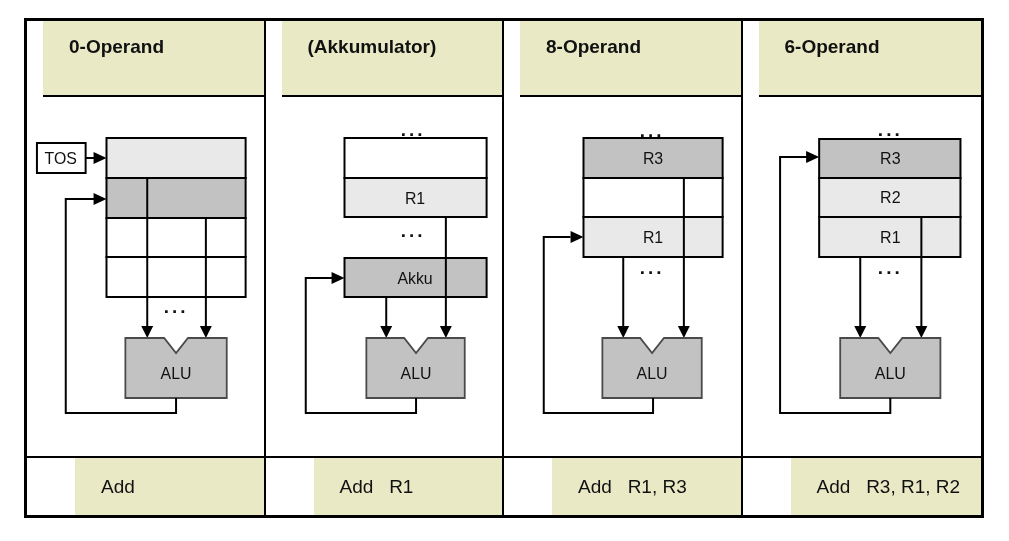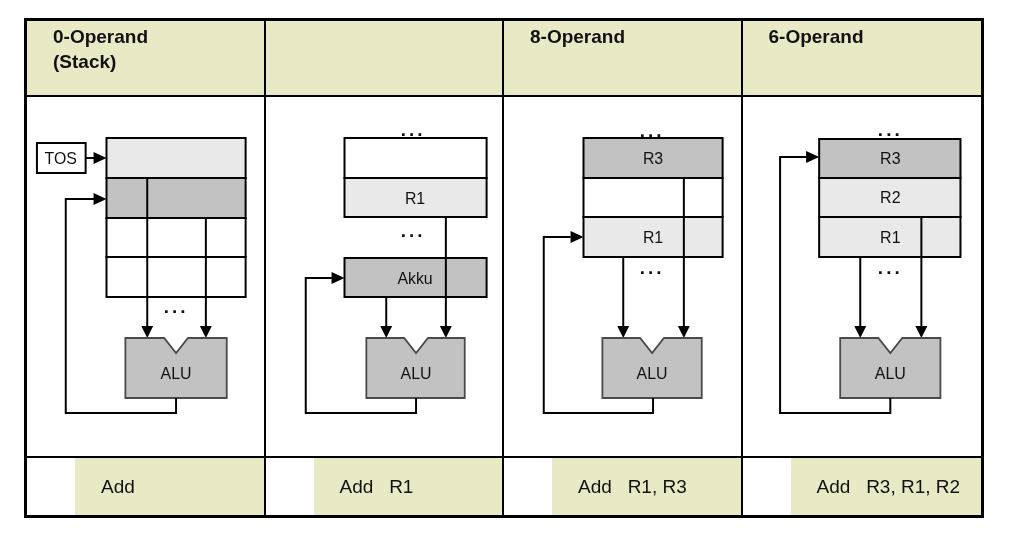--- a/index.html
+++ b/index.html
@@ -17,21 +17,21 @@
     box-sizing:border-box;border:3px solid var(--border);
     display:grid;grid-template-columns:repeat(4,1fr);
     grid-template-rows:76px 361px 1fr;
   }
   .col{display:contents;}
   .cell{box-sizing:border-box;border-right:2px solid var(--border);}
   .col:last-child .cell{border-right:none;}
   .header-cell{
     grid-row:1;background:var(--header-bg);
     border-bottom:2px solid var(--border);
-    padding:3px 8px 0 26px;font-size:19px;font-weight:bold;line-height:25px;
+    padding:13px 8px 0 26px;font-size:19px;font-weight:bold;line-height:25px;margin-left:16px;
   }
   .diagram-cell{
     grid-row:2;background:#fff;border-bottom:2px solid var(--border);
     position:relative;
   }
   .diagram-cell svg{display:block;width:100%;height:100%;}
   .footer-cell{
     grid-row:3;background:var(--header-bg);
     display:flex;align-items:center;padding-left:26px;
     font-size:19px;white-space:pre;margin-left:48px;
@@ -48,21 +48,20 @@
   text.dots{font-weight:bold;font-size:19px;letter-spacing:3px;}
 </style>
 </head>
 <body>
 
 <div class="arch-table">
 
   <div class="col">
     <div class="cell header-cell">
       <div>0-Operand</div>
-      <div>(Stack)</div>
     </div>
     <div class="cell diagram-cell">
       <svg viewBox="0 0 238 359" preserveAspectRatio="none">
         <g>
           <rect class="fill-white" x="10" y="46" width="49" height="30"></rect>
           <text x="34" y="67">TOS</text>
           <line class="wire" x1="59" y1="61" x2="69" y2="61"></line>
           <polygon class="ah" points="80,61 67,55 67,67"></polygon>
         </g>
         <g>
@@ -88,20 +87,21 @@
           <path class="wire" d="M150,301 L150,316 L39,316 L39,102 L68,102"></path>
           <polygon class="ah" points="80,102 67,96 67,108"></polygon>
         </g>
       </svg>
     </div>
     <div class="cell footer-cell">Add</div>
   </div>
 
   <div class="col">
     <div class="cell header-cell">
+      <div>(Akkumulator)</div>
     </div>
     <div class="cell diagram-cell">
       <svg viewBox="0 0 238 359" preserveAspectRatio="none">
         <text class="dots" x="148" y="39">...</text>
         <g>
           <rect class="fill-white" x="79" y="41" width="143" height="40"></rect>
           <rect class="fill-light" x="79" y="81" width="143" height="39"></rect>
           <text x="150" y="107">R1</text>
         </g>
         <text class="dots" x="148" y="140">...</text>

